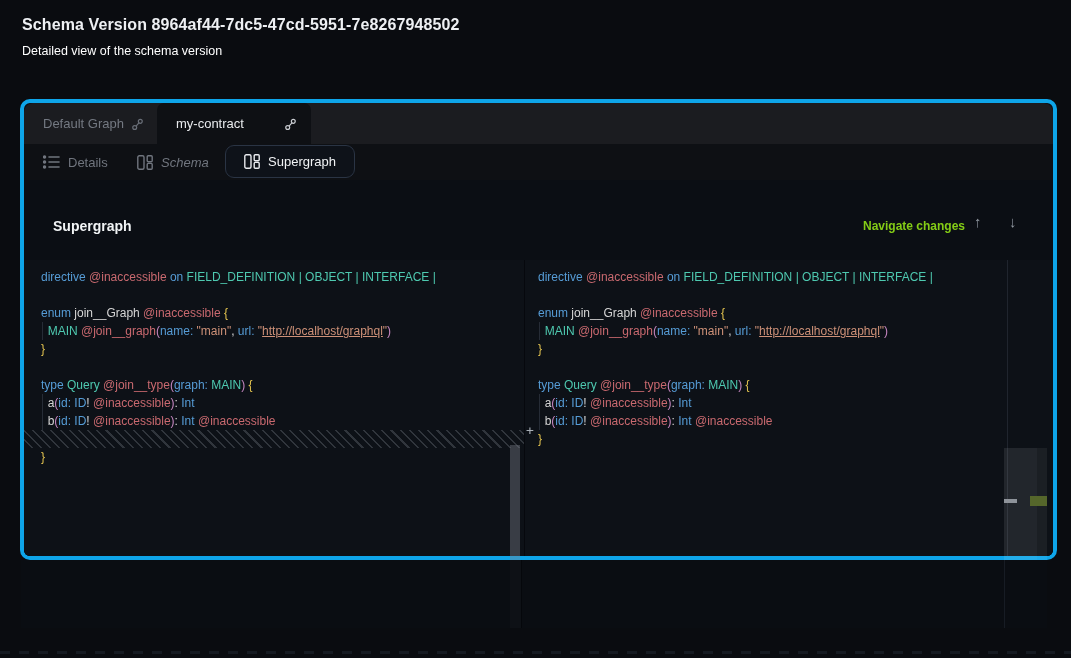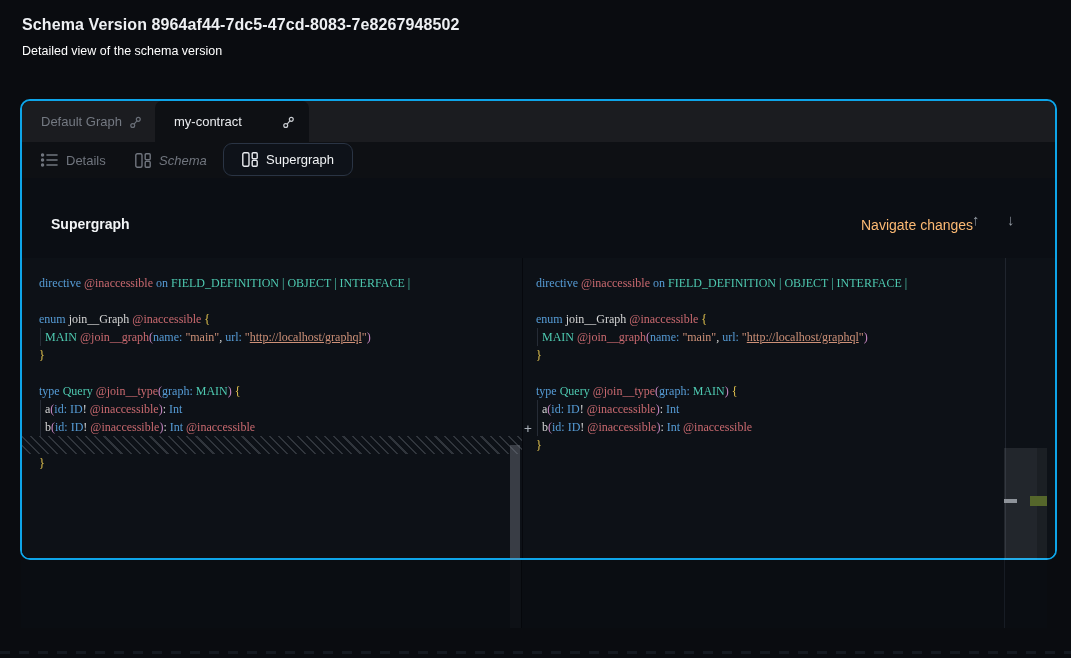--- a/index.html
+++ b/index.html
@@ -6,42 +6,42 @@
   body{width:1071px;height:658px;font-family:"Liberation Sans",sans-serif;-webkit-font-smoothing:antialiased;}
   #canvas{position:relative;width:1071px;height:658px;overflow:hidden;background:#0a0c10;}
 
   .abs{position:absolute;}
 
   
   .page-title{left:22px;top:16px;font-size:16px;font-weight:700;color:#eef0f3;letter-spacing:.1px;}
   .page-subtitle{left:22px;top:44px;font-size:12.5px;color:#ffffff;}
 
   
-  .card{left:20px;top:99px;width:1037px;height:461px;border:2px solid #0ea5e9;border-radius:10px;background:#0b0e14;box-sizing:border-box;overflow:hidden;}
+  .card{left:20px;top:99px;width:1037px;height:461px;border:4px solid #0ea5e9;border-radius:10px;background:#0b0e14;box-sizing:border-box;overflow:hidden;}
 
   
   .tabstrip{left:0;top:0;right:0;height:41px;background:#1b1c20;border-radius:9px 9px 0 0;}
   .gtab{top:0;height:41px;display:flex;align-items:center;gap:7px;font-size:13px;color:#747982;padding:0 14px 0 19px;box-sizing:border-box;cursor:pointer;}
   .gtab.active{background:#0e1014;color:#e9ebee;border-radius:7px 7px 0 0;}
   .gtab .icn{display:inline-flex;margin-top:1px;}
 
   
   .viewstrip{left:0;top:41px;right:0;height:36px;background:#0e1014;}
   .vtab{top:41px;height:36px;display:flex;align-items:center;gap:8px;font-size:13px;color:#70757e;cursor:pointer;text-align:center;}
   .vtab-pill{left:201px;top:42px;width:130px;height:33px;border:1px solid #2a3444;border-radius:9px;background:#0e1219;display:flex;align-items:center;justify-content:center;gap:8px;font-size:13px;color:#f1f3f5;box-sizing:border-box;cursor:pointer;}
 
   
   .panel{left:0;top:77px;right:0;bottom:0;background:#0b0e14;}
   .panel-heading{left:29px;top:115px;font-size:14px;font-weight:700;color:#f2f4f6;}
-  .nav-label{left:839px;top:116px;font-size:14px;color:#fdba74;}
+  .nav-label{left:839px;top:116px;font-size:12px;color:#84cc16;font-weight:bold;}
   .nav-arrow{top:109px;font-size:15px;color:#8f969e;cursor:pointer;line-height:20px;}
 
   
   .editor{left:0;right:0;top:157px;bottom:0;background:#0d1117;}
-  .code-pane{top:16px;bottom:0;overflow:hidden;font-family:Liberation Serif, serif;font-size:12px;color:var(--c-p);}
+  .code-pane{top:8px;bottom:0;overflow:hidden;font-family:Liberation Sans, sans-serif;font-size:12px;color:var(--c-p);}
   .pane-left{left:0;width:500px;padding-left:17px;box-sizing:border-box;}
   .pane-right{left:501px;width:496px;padding-left:13px;box-sizing:border-box;}
   .code-line{height:18px;line-height:18px;white-space:pre;position:relative;}
   .indent-guide{position:absolute;left:1px;top:0;bottom:0;width:1px;background:#262c36;}
   .tok-k{color:var(--c-k);} .tok-t{color:var(--c-t);} .tok-d{color:var(--c-d);}
   .tok-s{color:var(--c-s);} .tok-p{color:var(--c-p);} .tok-pa{color:var(--c-pa);}
   .tok-b{color:var(--c-b);} .tok-u{text-decoration:underline;}
   .code-line.hatch{margin-left:-17px;width:calc(100% + 17px);
     background:repeating-linear-gradient(45deg,transparent 0 5px,rgba(160,168,178,.24) 5px 6.5px);}
   .code-line.inserted::before{content:'';position:absolute;left:-6px;right:0;top:0;bottom:0;
@@ -68,21 +68,21 @@
   .bottom-dashes{left:0;top:651px;width:1071px;height:3px;
     background:repeating-linear-gradient(90deg,#151a21 0 10px,transparent 10px 19px);}
 
   svg{display:block;}
 </style>
 </head>
 <body>
 
 <div id="canvas">
 
-  <div class="abs page-title">Schema Version 8964af44-7dc5-47cd-8083-7e8267948502</div>
+  <div class="abs page-title">Schema Version 8964af44-7dc5-47cd-5951-7e8267948502</div>
   <div class="abs page-subtitle">Detailed view of the schema version</div>
 
   <div class="abs card">
 
     <div class="abs tabstrip"></div>
 
     <div class="abs gtab" style="left:0;">
       <span>Default Graph</span>
       <span class="icn">
         <svg width="13" height="13" viewBox="0 0 14 14" fill="none" stroke="#6a6f78" stroke-width="1.3">

